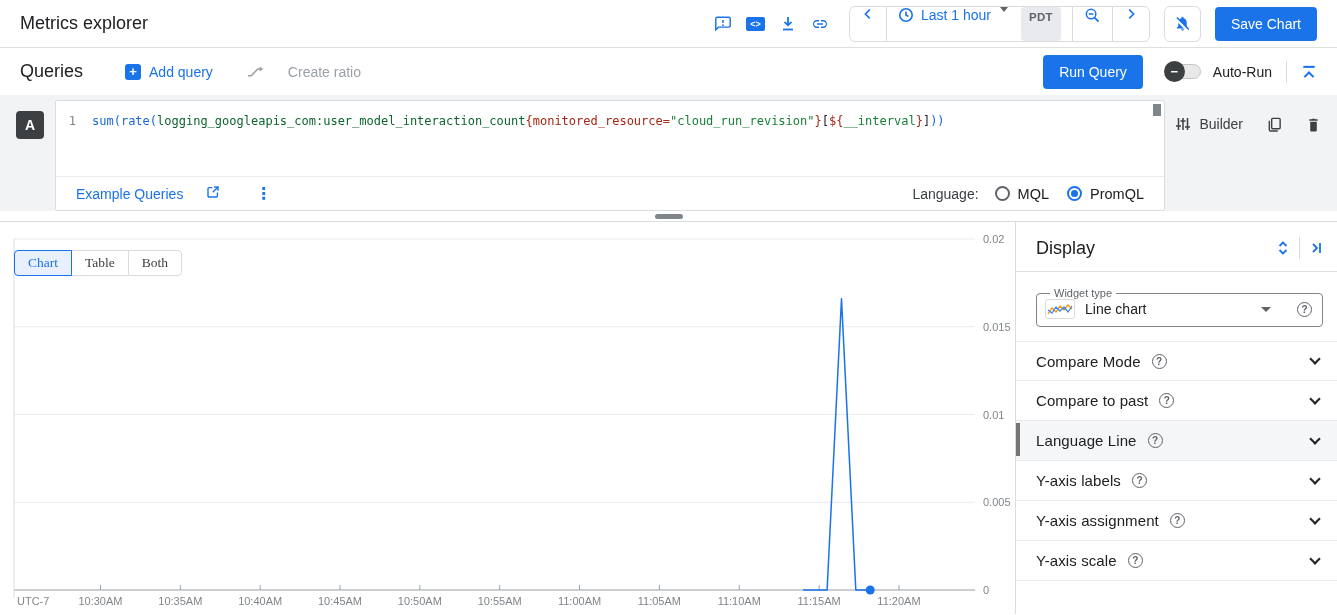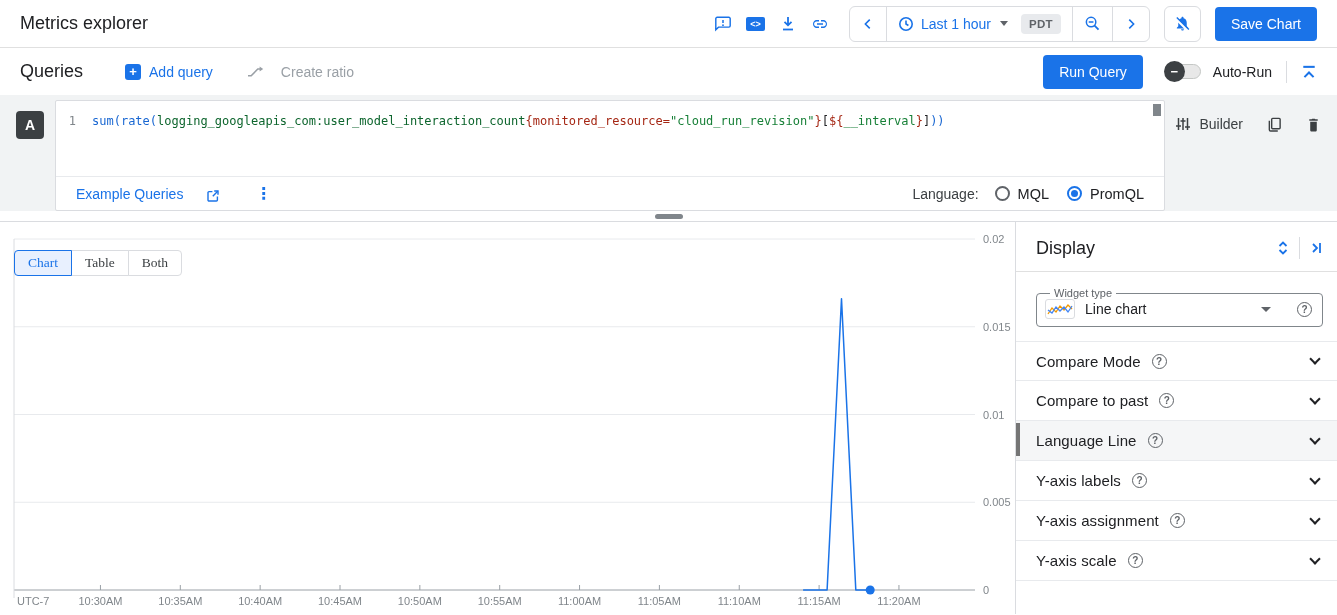--- a/index.html
+++ b/index.html
@@ -14,40 +14,40 @@
   .topbar { height:48px; display:flex; align-items:center; justify-content:space-between;
             padding:0 20px 0 20px; border-bottom:1px solid #e0e0e0; }
   .page-title { font-size:18px; color:#202124; }
   .tb-right { display:flex; align-items:center; gap:14px; }
   .iconbtn { display:flex; align-items:center; justify-content:center; }
   .codechip { width:19px; height:14px; background:#1a73e8; border-radius:2px; color:#fff;
               display:flex; align-items:center; justify-content:center; font-size:9px; font-weight:700; }
   .codechip::before { content:"<>"; letter-spacing:0; }
   .time-group { display:flex; align-items:stretch; border:1px solid #dadce0; border-radius:6px;
                 height:36px; margin-left:6px; overflow:hidden; }
-  .seg { display:flex; align-items:center; justify-content:center; padding:0 11px; color:#1a73e8; }
+  .seg { display:flex; justify-content:center; padding:0 11px; color:#1a73e8; }
   .seg + .seg { border-left:1px solid #dadce0; }
   .seg-main { gap:7px; font-size:14px; font-weight:500; color:#1a73e8; }
   .caret-down { width:0; height:0; border-left:4px solid transparent; border-right:4px solid transparent;
                 border-top:5px solid #5f6368; margin-left:2px; }
   .pdt { background:#e8eaed; color:#5f6368; font-size:11.5px; font-weight:700; padding:4px 8px;
          border-radius:4px; margin-left:6px; letter-spacing:.3px; }
   .sq-btn { width:37px; height:36px; border:1px solid #dadce0; border-radius:6px;
             display:flex; align-items:center; justify-content:center; }
   .btn-primary { background:#1a73e8; color:#fff; border-radius:4px; font-size:14px; font-weight:500;
                  padding:9px 16px; }
 
   
   .qbar { height:47px; display:flex; align-items:center; padding:0 20px; }
   .qtitle { font-size:18px; margin-right:42px; }
   .addq { display:flex; align-items:center; gap:8px; color:#1a73e8; font-size:14px; font-weight:500; margin-right:34px; }
   .plusbox { width:16px; height:16px; background:#1a73e8; border-radius:3px; color:#fff;
              display:flex; align-items:center; justify-content:center; font-size:13px; font-weight:700; }
   .plusbox::before { content:"+"; margin-top:-1px; }
-  .ratio { display:flex; align-items:center; gap:17px; color:#9aa0a6; font-size:14px; font-weight:500; cursor:default; }
+  .ratio { display:flex; align-items:center; gap:24px; color:#9aa0a6; font-size:14px; font-weight:500; cursor:default; }
   .qbar-spacer { flex:1; }
   .autorun { display:flex; align-items:center; gap:12px; margin-left:22px; font-size:14px; color:#202124; }
   .track { width:36px; height:15px; background:#e8e8e8; border:1px solid #c4c7c5; border-radius:8px;
            position:relative; display:inline-block; }
   .knob { position:absolute; left:-2px; top:-4px; width:21px; height:21px; background:#3c4043;
           border-radius:50%; display:flex; align-items:center; justify-content:center; }
   .knob::before { content:"\2212"; color:#fff; font-size:13px; font-weight:700; margin-top:-1px; }
   .vdiv { width:1px; height:22px; background:#dadce0; display:inline-block; }
   .qbar .vdiv { margin:0 14px; }
 
@@ -63,21 +63,21 @@
           font-family:"DejaVu Sans Mono",monospace; font-size:12px; }
   .code { font-family:"DejaVu Sans Mono",monospace; font-size:12px; white-space:pre; }
   .tok-kw { color:#1967d2; }
   .tok-metric { color:#0d652d; }
   .tok-lbl { color:#a52714; }
   .tok-str { color:#188038; }
   .tok-plain { color:#202124; }
   .escroll { position:absolute; right:3px; top:3px; width:8px; height:12px; background:#80868b; }
   .efoot { height:33px; display:flex; align-items:center; justify-content:space-between; padding:0 20px; }
   .efoot-l { display:flex; align-items:center; }
-  .exq { color:#1a73e8; font-size:14px; font-weight:500; display:inline-flex; align-items:flex-end; gap:24px; }
+  .exq { color:#1a73e8; font-size:14px; font-weight:500; display:inline-flex; align-items:flex-start; gap:24px; }
   .dots { color:#1a73e8; font-size:16px; font-weight:700; margin-left:36px; line-height:1; }
   .dots::before { content:"\22EE"; }
   .efoot-r { display:flex; align-items:center; gap:16px; }
   .langlab { font-size:14px; font-weight:500; color:#3c4043; }
   .langopt { display:flex; align-items:center; gap:8px; font-size:14.5px; color:#202124; cursor:pointer; }
   .radio { width:15px; height:15px; border-radius:50%; border:2px solid #5f6368; display:inline-block; position:relative; }
   .radio.sel { border-color:#1a73e8; }
   .radio.sel::after { content:""; position:absolute; inset:2px; background:#1a73e8; border-radius:50%; }
   .eside { position:absolute; right:16px; top:21px; display:flex; align-items:center; gap:24px; }
   .builder { display:flex; align-items:center; gap:8px; color:#3c4043; font-size:14px; font-weight:500; }

